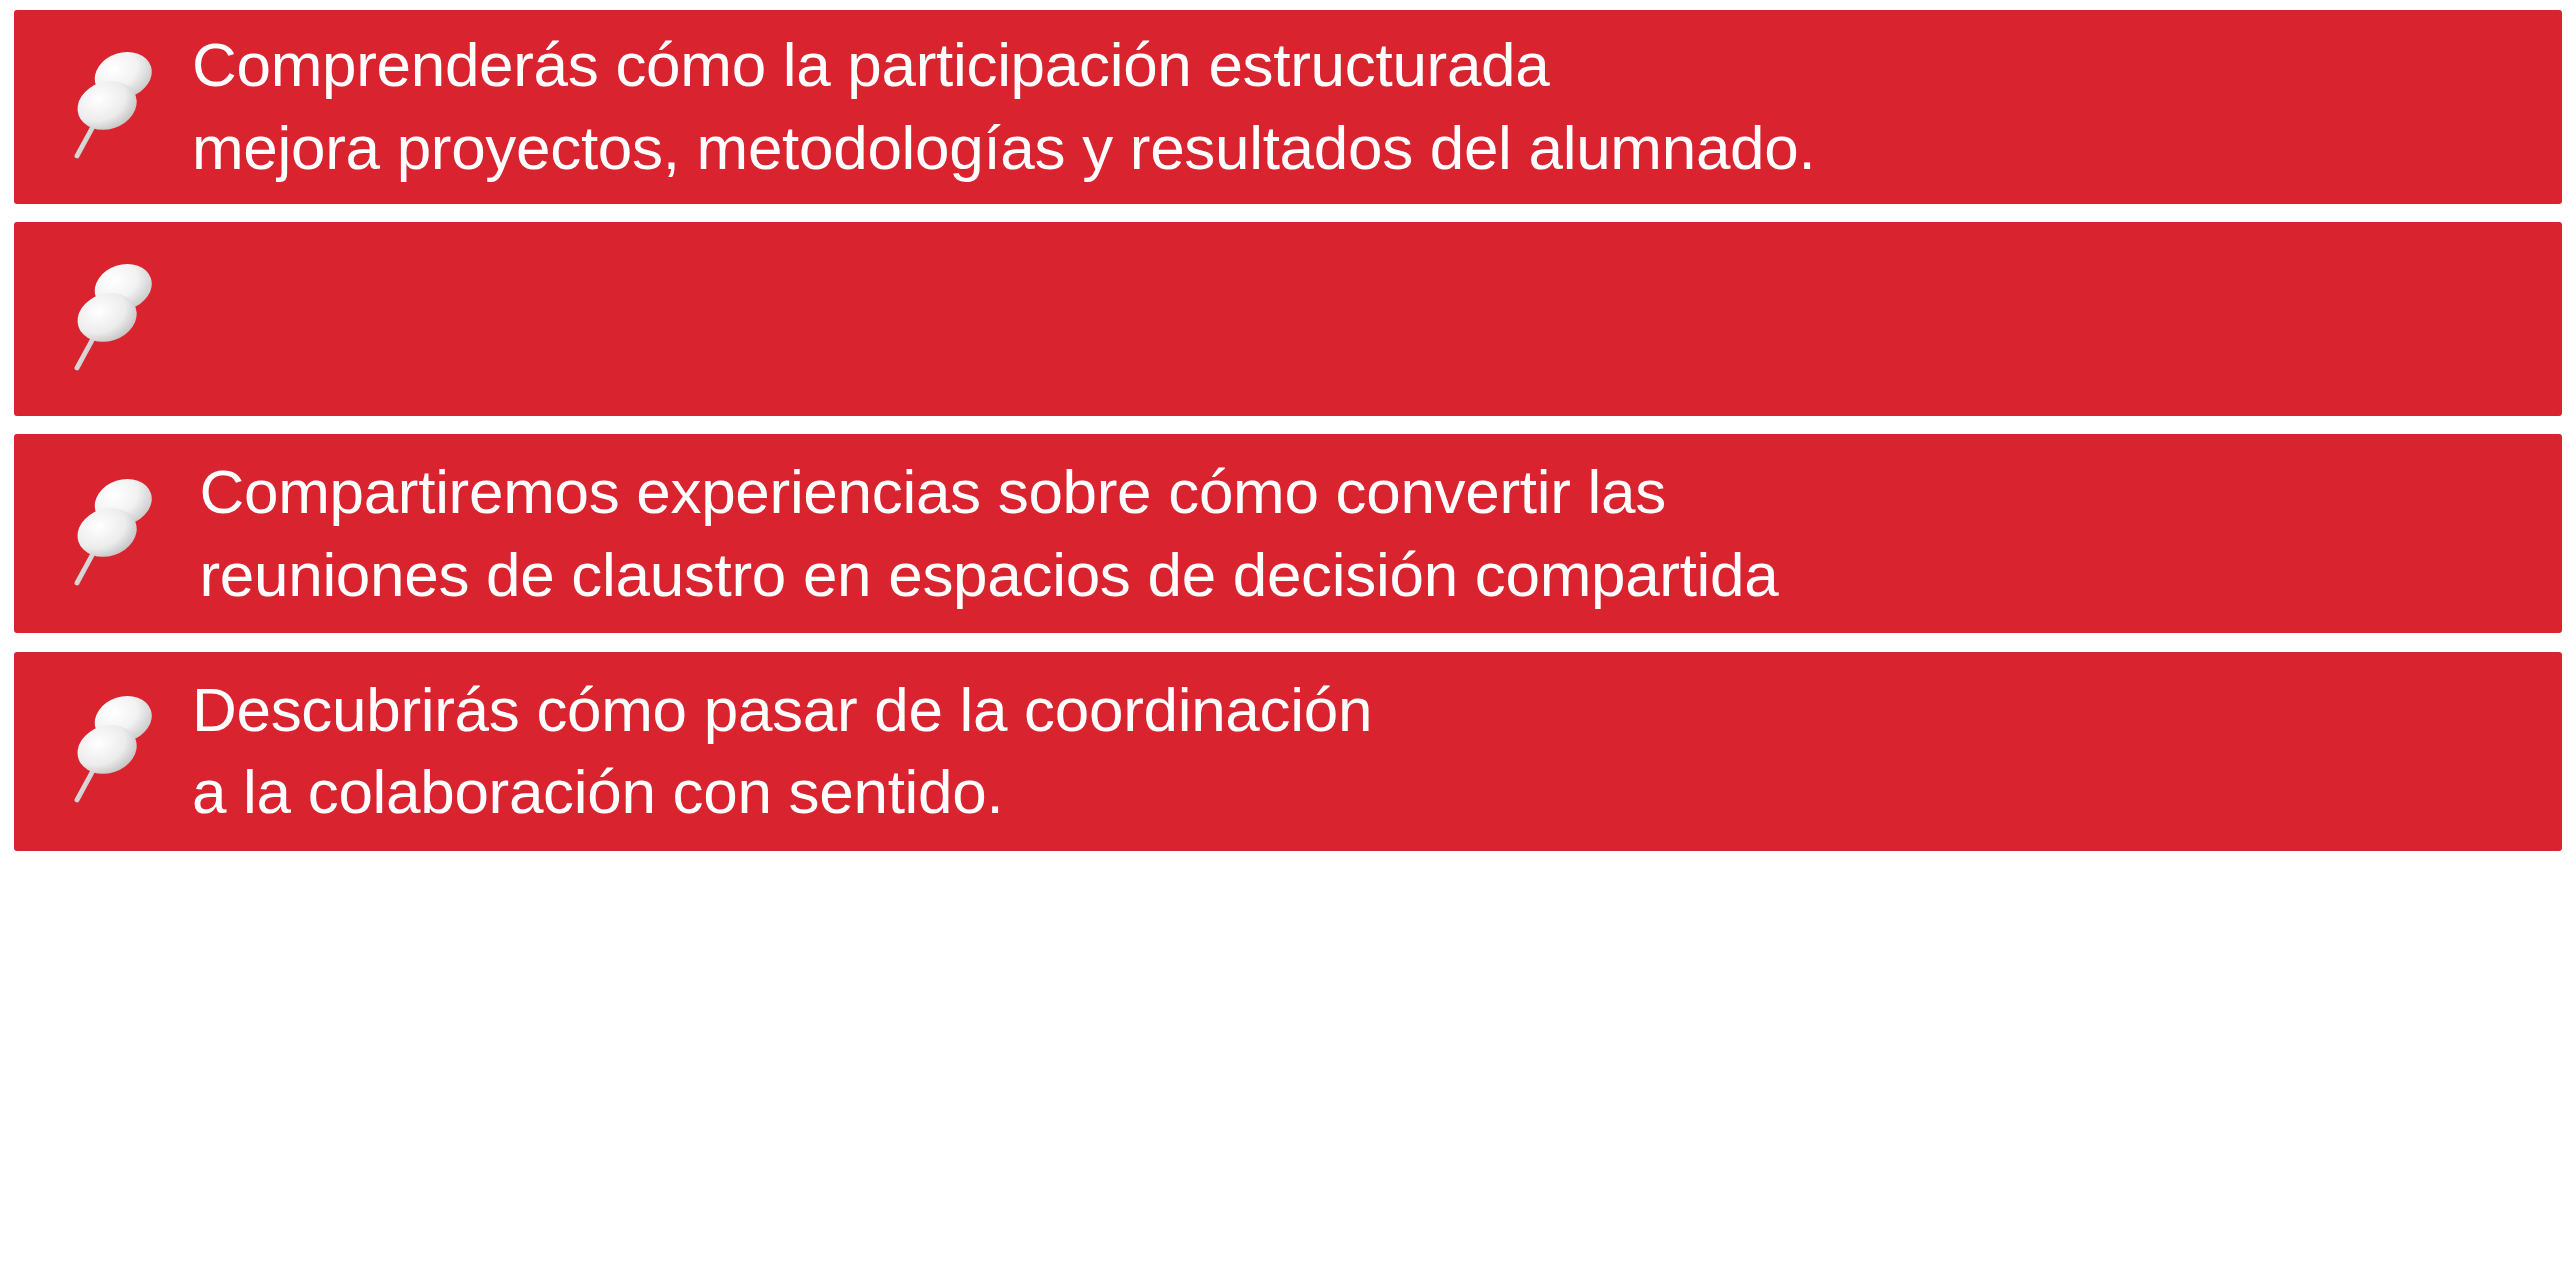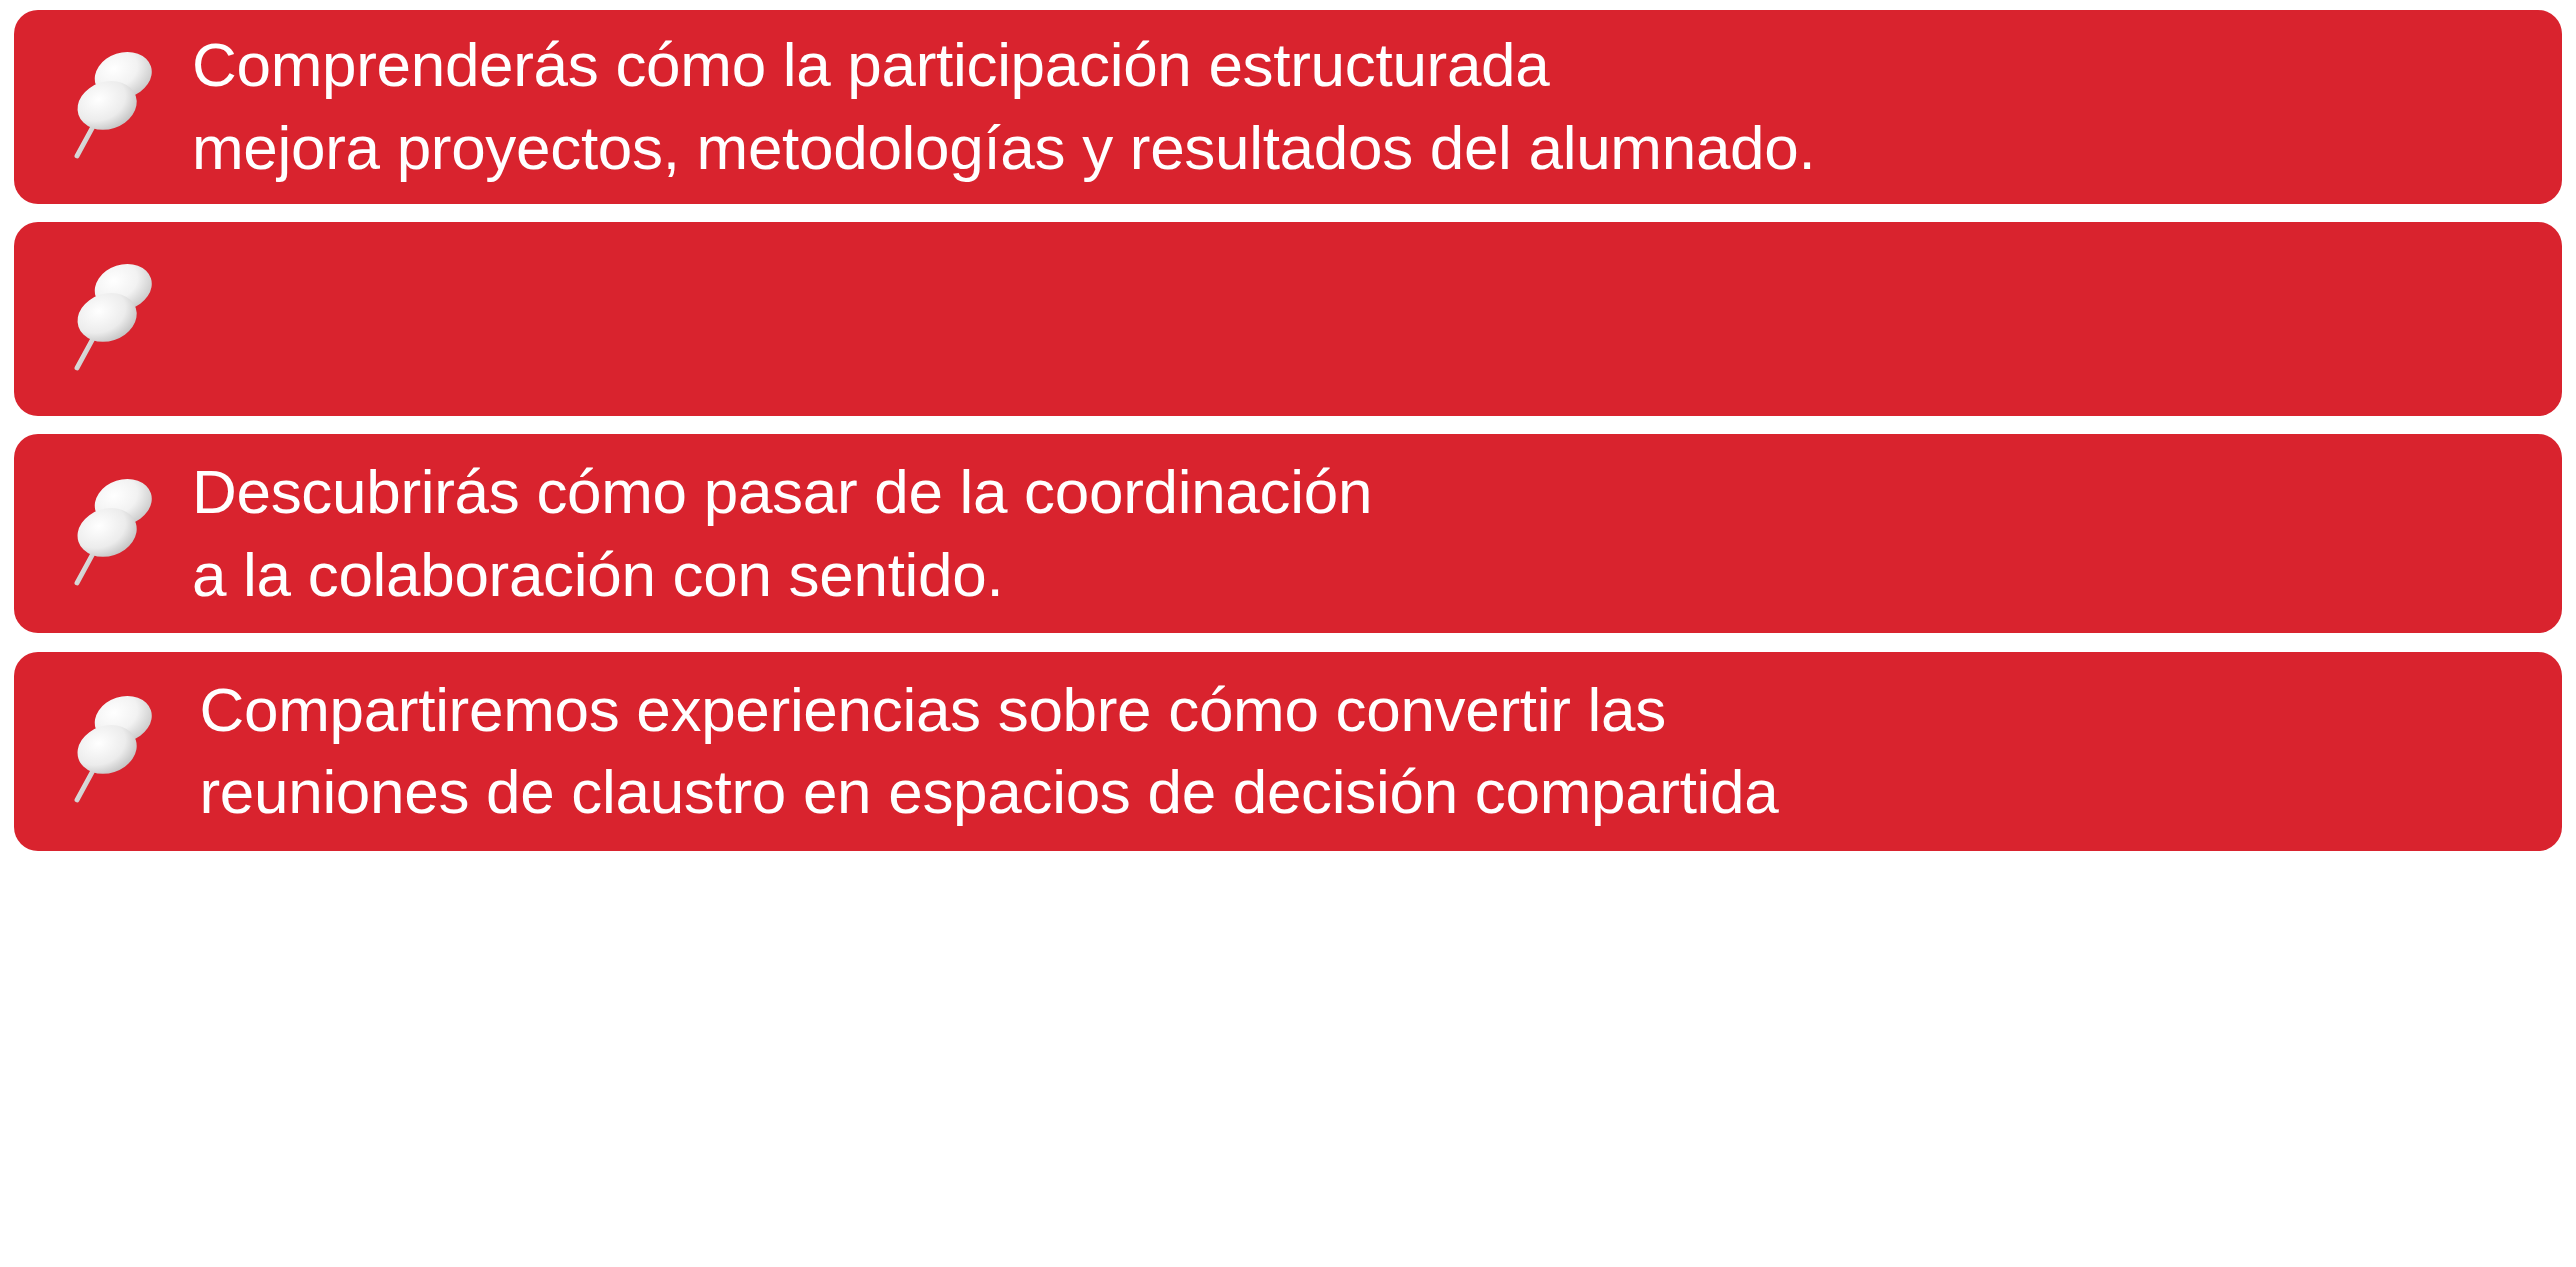--- a/index.html
+++ b/index.html
@@ -18,21 +18,21 @@
     height: 1267px;
     display: flex;
     flex-direction: column;
     justify-content: flex-start;
     box-sizing: border-box;
     padding: 9.7px 14px 0 14px;
   }
   .card {
     position: relative;
     background: #d9232e;
-    border-radius: 24px;
+    border-radius: 3px;
     box-sizing: border-box;
     display: flex;
     align-items: center;
     margin-bottom: 18.3px;
     min-height: 269px;
     overflow: hidden;
   }
   .card:last-child { margin-bottom: 0; }
 
   .pin-wrap {
@@ -125,20 +125,50 @@
             </linearGradient>
           </defs>
           <path d="M62 140 L26 206" stroke="url(#g2n)" stroke-width="9" stroke-linecap="round" fill="none"></path>
           <ellipse cx="112" cy="56" rx="54" ry="42" transform="rotate(-18 112 56)" fill="url(#g2a)"></ellipse>
           <ellipse cx="82" cy="112" rx="56" ry="44" transform="rotate(-18 82 112)" fill="url(#g2b)"></ellipse>
         </svg>
       </span>
     </div>
   </div>
 
+  <div class="card card-4">
+    <div class="pin-wrap">
+      <span class="pin">
+        <svg width="113" height="124" viewBox="0 0 210 230" xmlns="http://www.w3.org/2000/svg">
+          <defs>
+            <radialGradient id="g4a" cx="38%" cy="30%" r="75%">
+              <stop offset="0%" stop-color="#ffffff"></stop>
+              <stop offset="55%" stop-color="#f2f2f2"></stop>
+              <stop offset="100%" stop-color="#c9c9c9"></stop>
+            </radialGradient>
+            <radialGradient id="g4b" cx="40%" cy="32%" r="75%">
+              <stop offset="0%" stop-color="#ffffff"></stop>
+              <stop offset="60%" stop-color="#ececec"></stop>
+              <stop offset="100%" stop-color="#bdbdbd"></stop>
+            </radialGradient>
+            <linearGradient id="g4n" x1="0" y1="0" x2="1" y2="1">
+              <stop offset="0%" stop-color="#f6f6f6"></stop>
+              <stop offset="100%" stop-color="#b5b5b5"></stop>
+            </linearGradient>
+          </defs>
+          <path d="M62 140 L26 206" stroke="url(#g4n)" stroke-width="9" stroke-linecap="round" fill="none"></path>
+          <ellipse cx="112" cy="56" rx="54" ry="42" transform="rotate(-18 112 56)" fill="url(#g4a)"></ellipse>
+          <ellipse cx="82" cy="112" rx="56" ry="44" transform="rotate(-18 82 112)" fill="url(#g4b)"></ellipse>
+        </svg>
+      </span>
+    </div>
+    <div class="card-text">Compartiremos experiencias sobre cómo convertir las
+reuniones de claustro en espacios de decisión compartida</div>
+  </div>
+
   <div class="card card-3">
     <div class="pin-wrap">
       <span class="pin">
         <svg width="113" height="124" viewBox="0 0 210 230" xmlns="http://www.w3.org/2000/svg">
           <defs>
             <radialGradient id="g3a" cx="38%" cy="30%" r="75%">
               <stop offset="0%" stop-color="#ffffff"></stop>
               <stop offset="55%" stop-color="#f2f2f2"></stop>
               <stop offset="100%" stop-color="#c9c9c9"></stop>
             </radialGradient>
@@ -155,44 +185,14 @@
           <path d="M62 140 L26 206" stroke="url(#g3n)" stroke-width="9" stroke-linecap="round" fill="none"></path>
           <ellipse cx="112" cy="56" rx="54" ry="42" transform="rotate(-18 112 56)" fill="url(#g3a)"></ellipse>
           <ellipse cx="82" cy="112" rx="56" ry="44" transform="rotate(-18 82 112)" fill="url(#g3b)"></ellipse>
         </svg>
       </span>
     </div>
     <div class="card-text">Descubrirás cómo pasar de la coordinación
 a la  colaboración con sentido.</div>
   </div>
 
-  <div class="card card-4">
-    <div class="pin-wrap">
-      <span class="pin">
-        <svg width="113" height="124" viewBox="0 0 210 230" xmlns="http://www.w3.org/2000/svg">
-          <defs>
-            <radialGradient id="g4a" cx="38%" cy="30%" r="75%">
-              <stop offset="0%" stop-color="#ffffff"></stop>
-              <stop offset="55%" stop-color="#f2f2f2"></stop>
-              <stop offset="100%" stop-color="#c9c9c9"></stop>
-            </radialGradient>
-            <radialGradient id="g4b" cx="40%" cy="32%" r="75%">
-              <stop offset="0%" stop-color="#ffffff"></stop>
-              <stop offset="60%" stop-color="#ececec"></stop>
-              <stop offset="100%" stop-color="#bdbdbd"></stop>
-            </radialGradient>
-            <linearGradient id="g4n" x1="0" y1="0" x2="1" y2="1">
-              <stop offset="0%" stop-color="#f6f6f6"></stop>
-              <stop offset="100%" stop-color="#b5b5b5"></stop>
-            </linearGradient>
-          </defs>
-          <path d="M62 140 L26 206" stroke="url(#g4n)" stroke-width="9" stroke-linecap="round" fill="none"></path>
-          <ellipse cx="112" cy="56" rx="54" ry="42" transform="rotate(-18 112 56)" fill="url(#g4a)"></ellipse>
-          <ellipse cx="82" cy="112" rx="56" ry="44" transform="rotate(-18 82 112)" fill="url(#g4b)"></ellipse>
-        </svg>
-      </span>
-    </div>
-    <div class="card-text">Compartiremos experiencias sobre cómo convertir las
-reuniones de claustro en espacios de decisión compartida</div>
-  </div>
-
 </div>
 
 
 </body></html>

